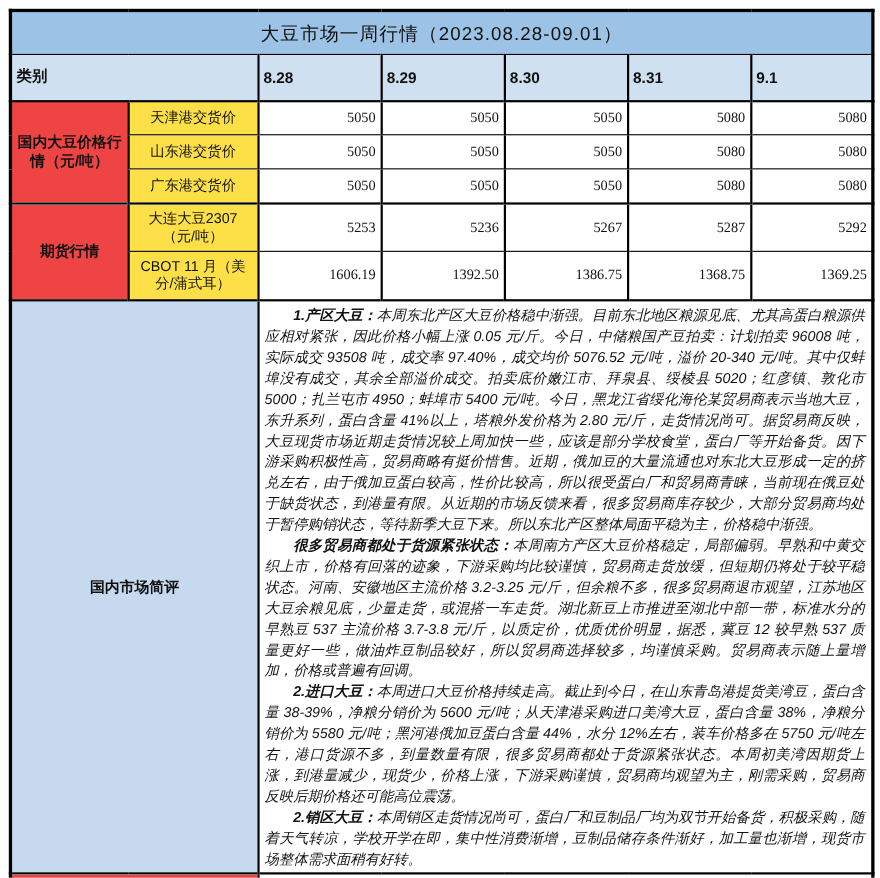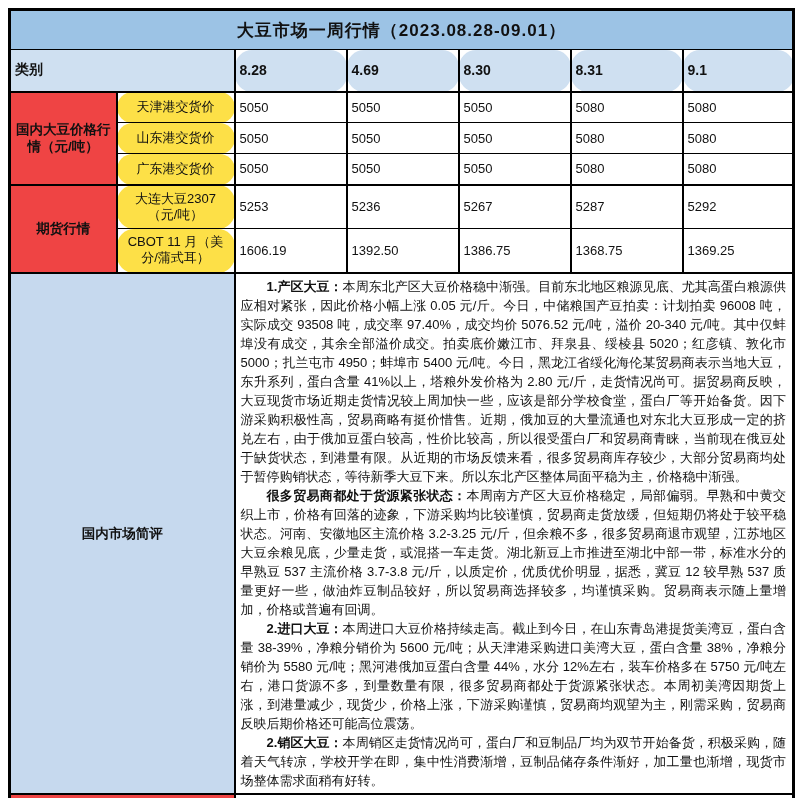--- a/index.html
+++ b/index.html
@@ -12,42 +12,42 @@
     width:800px;height:798px;background:var(--page-bg);
     font-family:"Liberation Sans","DejaVu Sans",sans-serif;color:var(--text);
   }
   .sheet{margin:8px;}
   table.report{
     width:784px;border-collapse:collapse;table-layout:fixed;
     border:3px solid var(--border);
   }
   td{border:1px solid var(--border);padding:0 4px;overflow:hidden;vertical-align:middle;}
   
-  td.vsep{border-left-width:2px;border-radius:17px;}
+  td.vsep{border-left-width:2px;}
   tr.sec td{border-top-width:2px;}
   .title-cell{
-    background:var(--title-bg);text-align:center;font-weight:bold;
+    background:var(--title-bg);text-align:center;font-weight:normal;
     font-size:17px;letter-spacing:1px;height:40px;
   }
   .header-cell{
     background:var(--header-bg);text-align:left;font-weight:bold;font-size:14px;height:42px;
   }
   .lbl{
     text-align:center;font-weight:bold;font-size:13.5px;line-height:17px;background:#ef4444;
   }
   .lbl-blue{background:var(--label-bg);}
   .sub-lbl{text-align:center;font-weight:normal;font-size:13px;line-height:16px;background:#fde047;}
-  .val{text-align:left;font-size:13px;background:#ffffff;font-family:Liberation Sans, sans-serif;}
+  .val{text-align:right;font-size:13px;background:#ffffff;font-family:Liberation Serif, serif;}
   .price-row td{height:31px;}
   .fut-row td{height:44px;}
   .text-cell{
     background:#ffffff;padding:3px 6px 3px 5px;vertical-align:top;
     font-size:13px;line-height:19px;text-align:justify;
   }
-  .text-cell p{margin:0;text-indent:2em;}
+  .text-cell p{margin:0;text-indent:2em;font-style:italic;}
   .text-cell b{font-weight:bold;}
   .commentary-cell{height:436px;}
   .express-cell{height:57px;}
 </style>
 </head>
 <body>
 
 <div class="sheet">
   <table class="report">
     <colgroup>
@@ -61,21 +61,21 @@
     </colgroup>
 
     <tbody>
         <tr>
       <td colspan="7" class="title-cell">大豆市场一周行情（2023.08.28-09.01）</td>
     </tr>
 
     <tr>
       <td colspan="2" class="header-cell">类别</td>
       <td class="header-cell vsep">8.28</td>
-      <td class="header-cell vsep">4.69</td>
+      <td class="header-cell vsep">8.29</td>
       <td class="header-cell vsep">8.30</td>
       <td class="header-cell vsep">8.31</td>
       <td class="header-cell vsep">9.1</td>
     </tr>
 
     <tr class="price-row sec">
       <td rowspan="3" class="lbl">国内大豆价格行情（元/吨）</td>
       <td class="sub-lbl vsep">天津港交货价</td>
       <td class="val vsep">5050</td>
       <td class="val vsep">5050</td>

